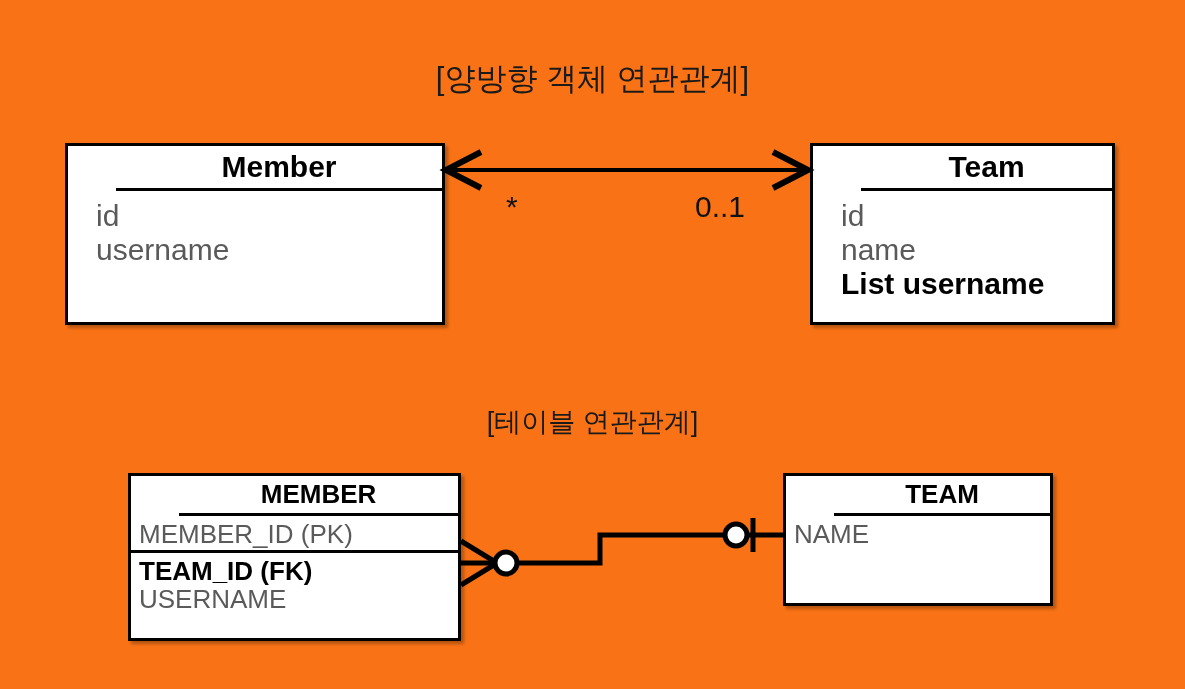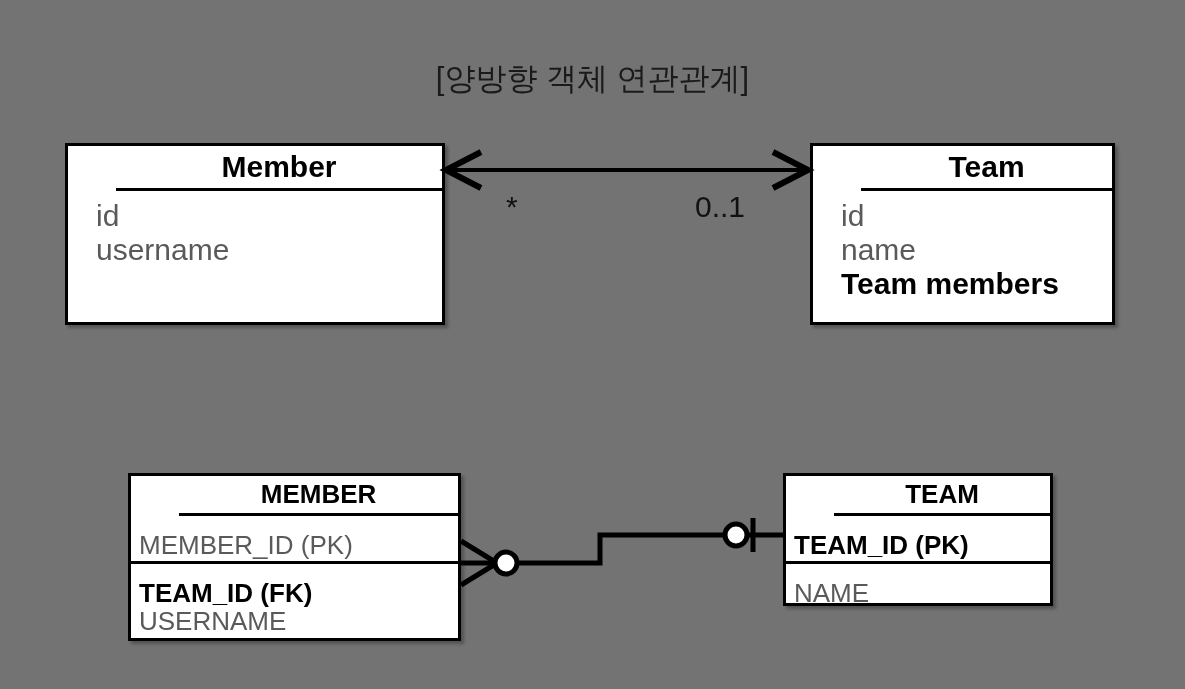--- a/index.html
+++ b/index.html
@@ -7,21 +7,21 @@
     padding: 0;
     background: #ffffff;
   }
   body {
     font-family: "Liberation Sans", "DejaVu Sans", sans-serif;
   }
   #canvas {
     position: relative;
     width: 1185px;
     height: 689px;
-    background: #737373;
+    background: #f97316;
     overflow: hidden;
   }
 
   
   .section-title {
     position: absolute;
     text-align: center;
     color: #1a1a1a;
     font-size: 31px;
     font-weight: 400;
@@ -109,21 +109,21 @@
 
   #box-member-table .uml-header, #box-team-table .uml-header {
     height: 40px;
     font-size: 26px;
   }
   #box-member-table .uml-attr, #box-team-table .uml-attr {
     font-size: 26px;
     padding-top: 2px;
   }
   #box-member-table .uml-section, #box-team-table .uml-section {
-    padding-top: 14px;
+    padding-top: 3px;
     padding-bottom: 3px;
   }
 
   
   .connector-svg {
     position: absolute;
     left: 0;
     top: 0;
     width: 1185px;
     height: 689px;
@@ -153,53 +153,51 @@
       <div class="uml-attr">id</div>
       <div class="uml-attr">username</div>
     </div>
   </div>
 
   <div class="uml-box" id="box-team">
     <div class="uml-header">Team</div>
     <div class="uml-section">
       <div class="uml-attr">id</div>
       <div class="uml-attr">name</div>
-      <div class="uml-attr bold">Team members</div>
+      <div class="uml-attr bold">List username</div>
     </div>
   </div>
 
   <svg class="connector-svg">
 
     <line x1="449" y1="170" x2="806" y2="170" stroke="#000000" stroke-width="4"></line>
 
     <polyline points="481,152 446,170 481,188" fill="none" stroke="#000000" stroke-width="6" stroke-linecap="butt" stroke-linejoin="miter"></polyline>
 
     <polyline points="773,152 808,170 773,188" fill="none" stroke="#000000" stroke-width="6" stroke-linecap="butt" stroke-linejoin="miter"></polyline>
   </svg>
 
   <div class="multiplicity" id="mult-many">*</div>
   <div class="multiplicity" id="mult-one">0..1</div>
 
+  <div class="section-title" id="title-table">[테이블 연관관계]</div>
 
   <div class="uml-box" id="box-member-table">
     <div class="uml-header">MEMBER</div>
     <div class="uml-section">
       <div class="uml-attr">MEMBER_ID (PK)</div>
     </div>
     <div class="uml-section">
       <div class="uml-attr bold">TEAM_ID (FK)</div>
       <div class="uml-attr">USERNAME</div>
     </div>
   </div>
 
   <div class="uml-box" id="box-team-table">
     <div class="uml-header">TEAM</div>
-    <div class="uml-section">
-      <div class="uml-attr bold">TEAM_ID (PK)</div>
-    </div>
     <div class="uml-section">
       <div class="uml-attr">NAME</div>
     </div>
   </div>
 
   <svg class="connector-svg">
 
     <polyline points="516,563 600,563 600,535 726,535" fill="none" stroke="#000000" stroke-width="5" stroke-linecap="butt" stroke-linejoin="miter"></polyline>
 
     <g>

